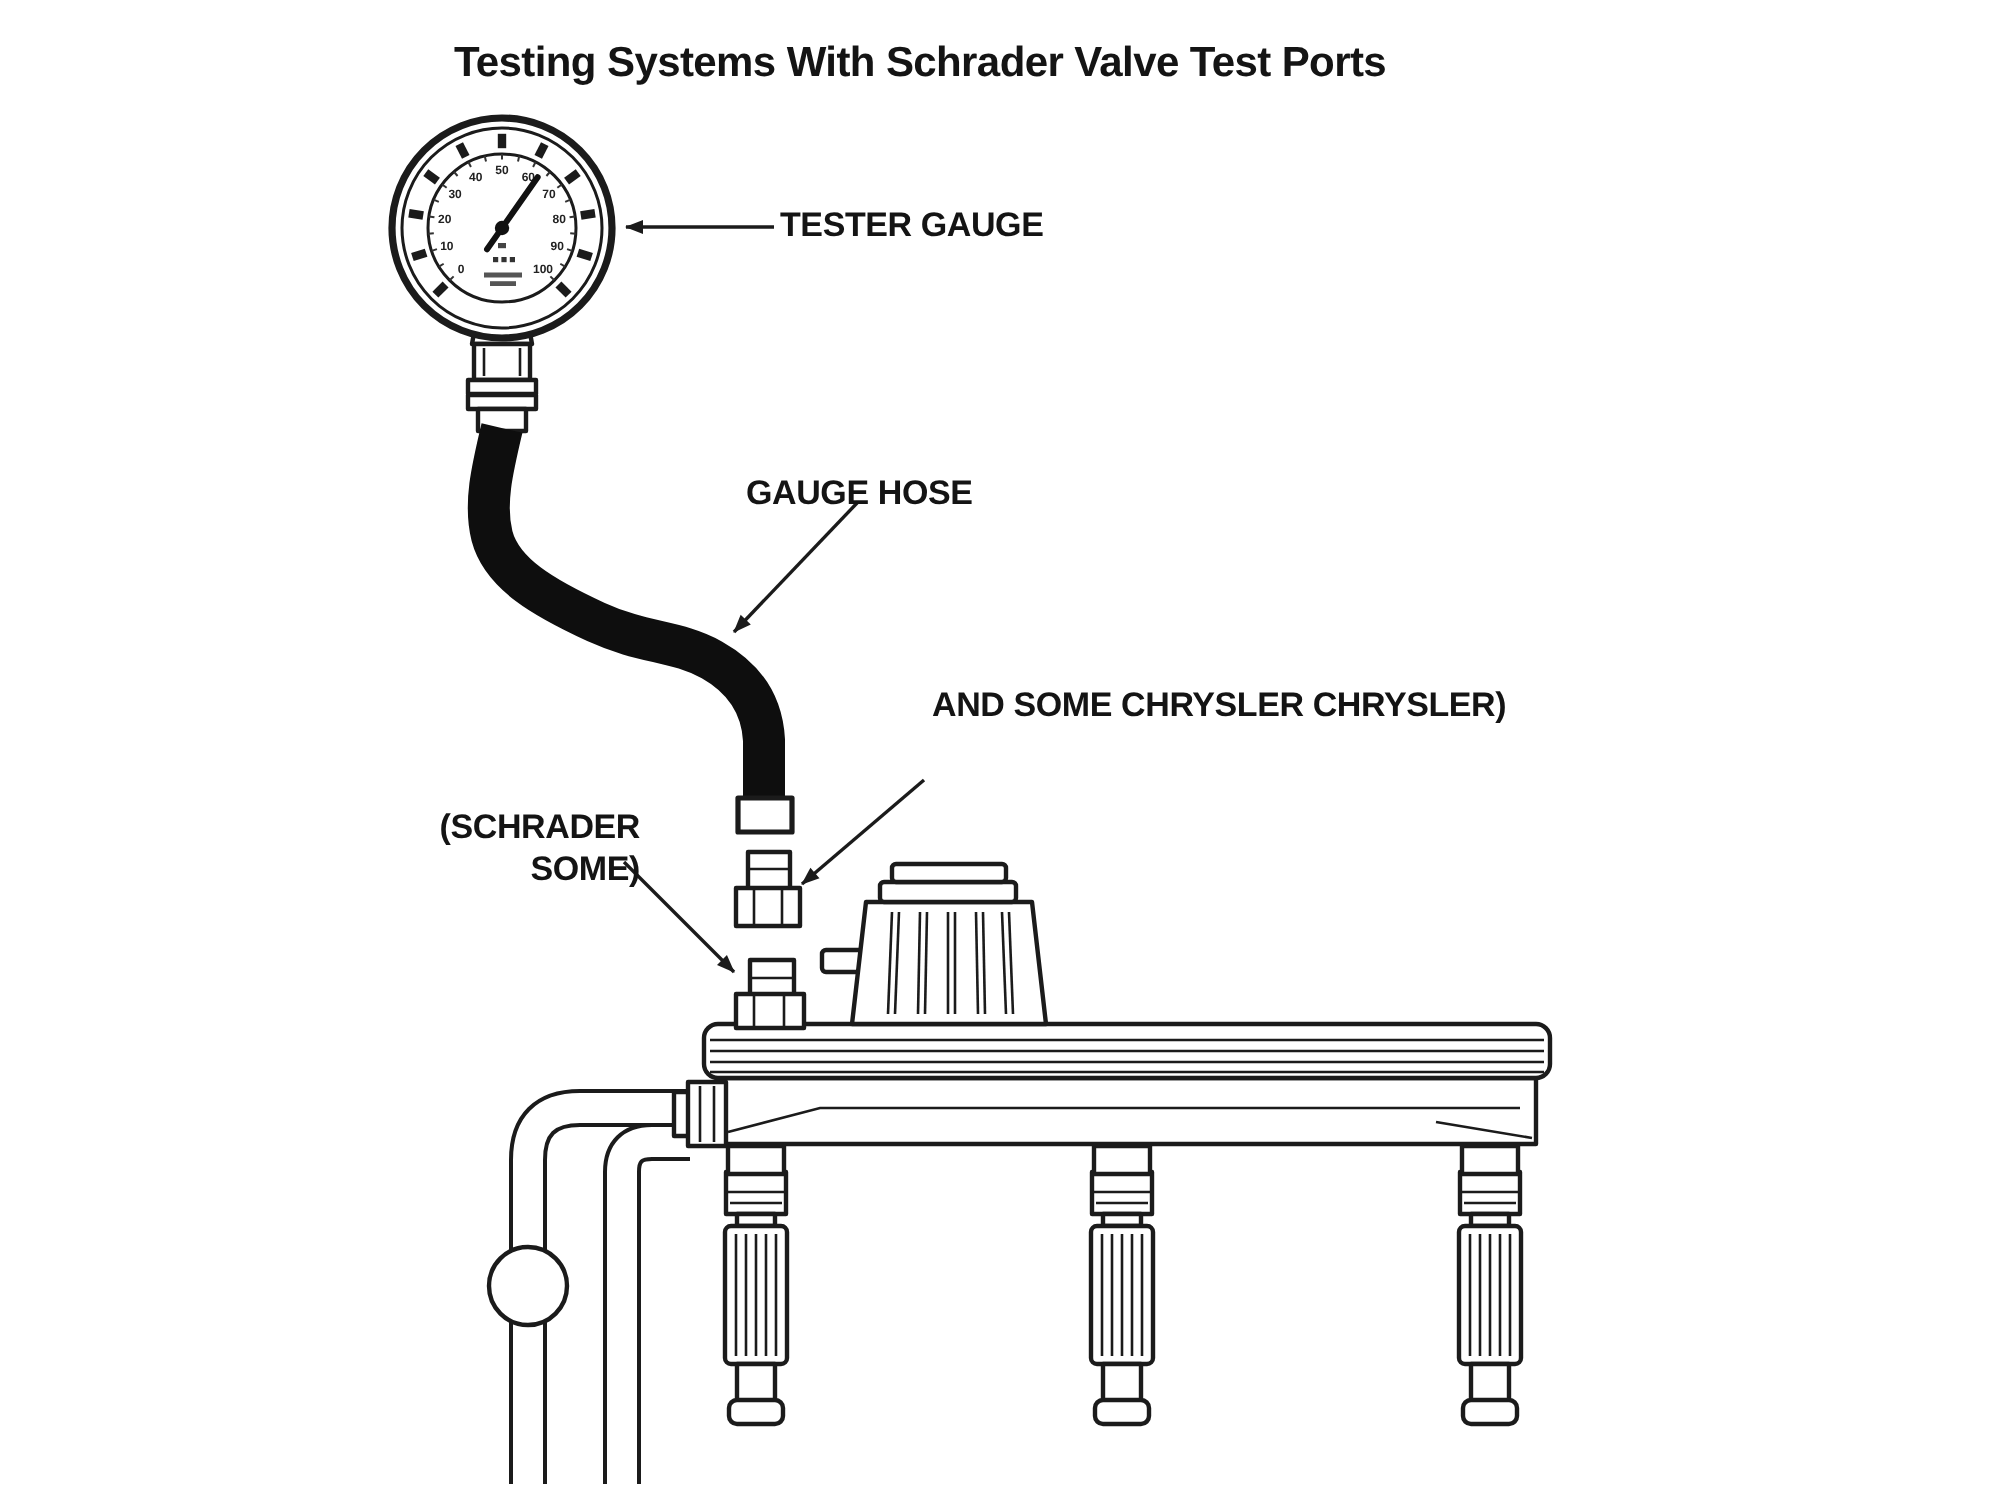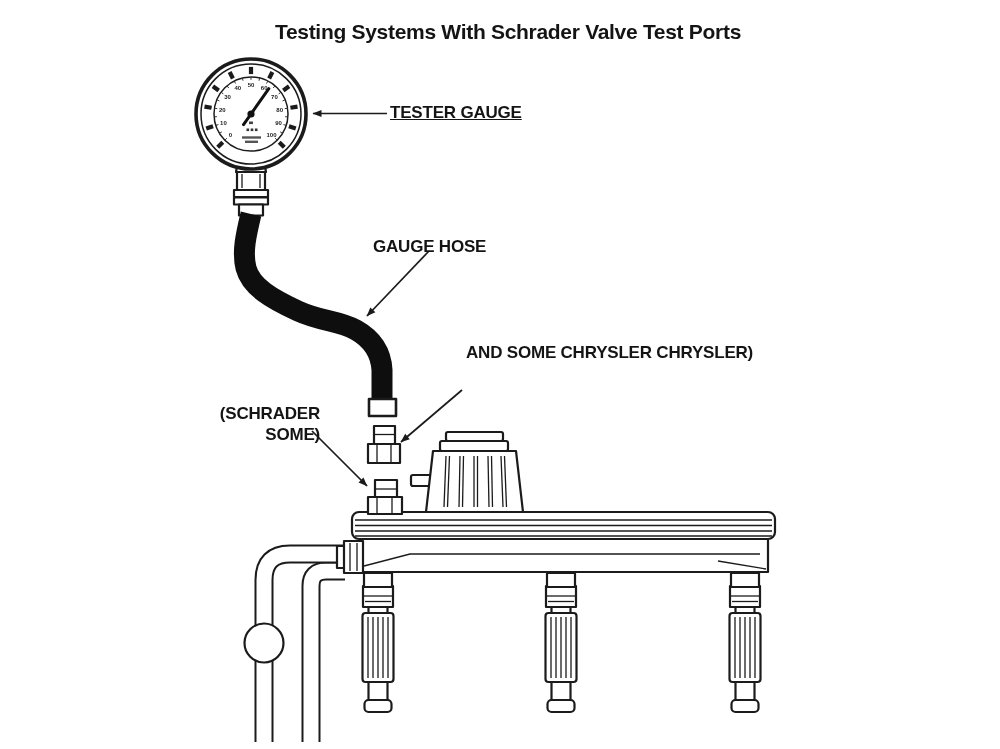--- a/index.html
+++ b/index.html
@@ -1,20 +1,20 @@
 <!DOCTYPE html>
 <html><head>
 <meta charset="utf-8">
 <style>
   html,body{margin:0;padding:0;background:#fff;}
   .canvas{position:relative;width:1000px;height:749px;background:#ffffff;overflow:hidden;
           font-family:"Liberation Sans",sans-serif;color:#111;}
   .label{position:absolute;font-weight:bold;font-size:17px;letter-spacing:-0.2px;
          color:#141414;white-space:nowrap;}
-  .title{font-size:21px;letter-spacing:-0.3px;padding-left:48px;}
+  .title{font-size:21px;letter-spacing:-0.3px;}
   svg{position:absolute;left:0;top:0;}
   .shape{fill:#ffffff;stroke:#1b1b1b;stroke-width:2.2;stroke-linejoin:round;}
   .ln-thin{fill:none;stroke:#1b1b1b;stroke-width:1.3;}
   .ln-thin-c{fill:none;stroke:#1b1b1b;stroke-width:1.5;}
   .tube-outer{fill:none;stroke:#1b1b1b;stroke-width:19;}
   .tube-inner{fill:none;stroke:#ffffff;stroke-width:15;}
   .hose{fill:none;stroke:#0e0e0e;stroke-width:21;}
   .arrow{stroke:#1b1b1b;stroke-width:1.7;}
   .dial-num{font-family:"Liberation Sans",sans-serif;font-size:6px;font-weight:bold;
             fill:#222;text-anchor:middle;}
@@ -216,21 +216,21 @@
     <g>
       <line class="arrow" x1="387" y1="113.5" x2="313" y2="113.5" marker-end="url(#ah)"></line>
       <line class="arrow" x1="429" y1="251" x2="367" y2="316" marker-end="url(#ah)"></line>
       <line class="arrow" x1="462" y1="390" x2="401" y2="442" marker-end="url(#ah)"></line>
       <line class="arrow" x1="312" y1="431" x2="367" y2="486" marker-end="url(#ah)"></line>
     </g>
   </svg>
 
   <div class="label title" style="left:0px;top:20px;width:920px;text-align:center;">Testing Systems With Schrader Valve Test Ports</div>
 
-  <div class="label" style="left:390px;top:103px;text-decoration:underline;">TESTER GAUGE</div>
+  <div class="label" style="left:390px;top:103px;">TESTER GAUGE</div>
 
   <div class="label" style="left:373px;top:237px;">GAUGE HOSE</div>
 
   <div class="label" style="left:466px;top:343px;line-height:20.5px;">
     <div>AND SOME CHRYSLER CHRYSLER)</div>
   </div>
 
   <div class="label" style="left:190px;top:403px;width:130px;text-align:right;line-height:21px;">
     <div>(SCHRADER</div>
     <div>SOME)</div>

